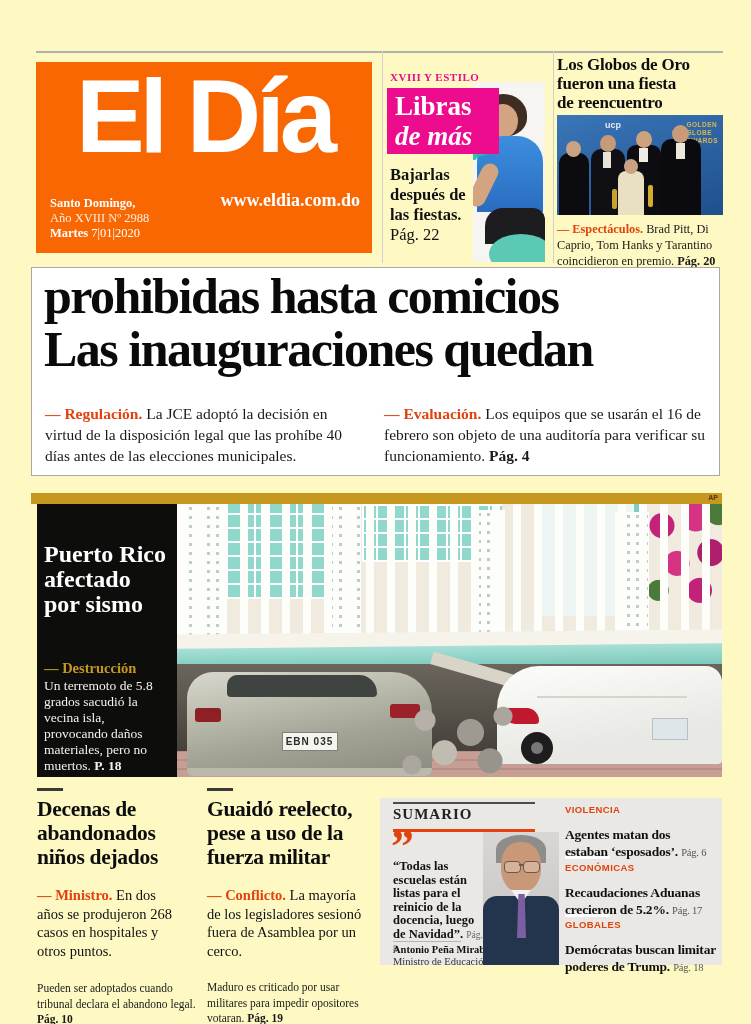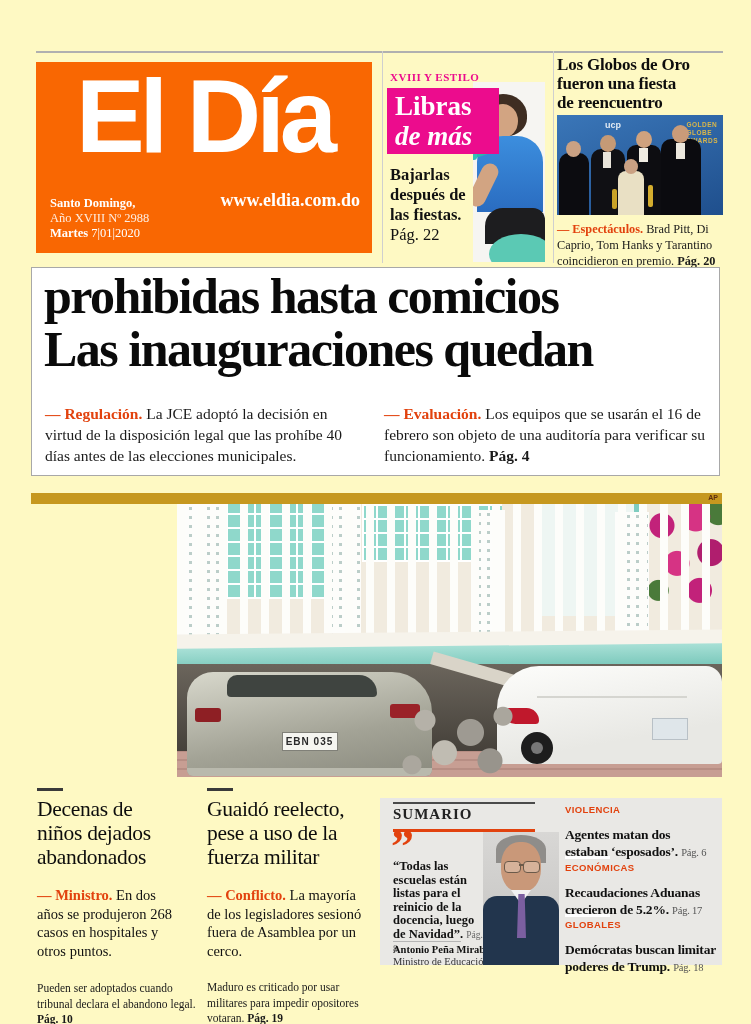--- a/index.html
+++ b/index.html
@@ -26,21 +26,21 @@
   
   #leadbox{left:31px;top:267px;width:687px;height:207px;border:1.5px solid #a8a8a8;background:#fff;}
   .mainhl{font-weight:bold;font-size:50px;line-height:53px;letter-spacing:-1.5px;color:#0a0a0a;}
   .deck{font-size:15.5px;line-height:21px;color:#1a1a1a;}
   
   #prpanel{left:37px;top:504px;width:140px;height:273px;background:#0d0d0c;color:#fff;}
   .prhl{font-weight:bold;font-size:24px;line-height:25px;color:#fff;}
   .gold{color:#C6981F;}
   
   .dash-rule{height:3px;background:#3a3a3a;}
-  .bhl{font-weight:normal;font-size:21.5px;line-height:24px;color:#0d0d0d;letter-spacing:-.3px;}
+  .bhl{font-weight:bold;font-size:21.5px;line-height:24px;color:#0d0d0d;letter-spacing:-.3px;}
   .btag{font-size:14.5px;line-height:18.5px;}
   .note{font-size:11.5px;line-height:15.5px;color:#1a1a1a;}
   #graybox{left:380px;top:798px;width:342px;height:167px;background:#E9E8E5;}
   .kick{font-family:"Liberation Sans","DejaVu Sans",sans-serif;color:#E2420E;font-weight:bold;font-size:9.5px;letter-spacing:.4px;}
   .brief{font-weight:bold;font-size:13.5px;line-height:17px;letter-spacing:-.2px;color:#111;margin-top:11px;}
   .brief .pref{font-weight:normal;font-size:10.5px;color:#555;}
   .wdiv{height:3px;background:#fff;}
   
   .teal-grid{background-color:#8fd8cb;
      background-image:repeating-linear-gradient(0deg,#fff 0 2px,transparent 2px 14px),
@@ -143,20 +143,28 @@
       <span class="bold red">— Evaluación.</span>
       <span>Los equipos que se usarán el 16 de febrero son objeto de una auditoría para verificar su funcionamiento.</span>
       <span class="bold">Pág. 4</span>
     </div>
   </div>
 
   <div class="abs" style="left:31px;top:493px;width:691px;height:11px;background:#C6981F;">
     <span class="abs sans" style="right:4px;top:1px;font-size:7px;color:#5d2d10;font-weight:bold;">AP</span>
   </div>
 
+  <div id="prpanel" class="abs">
+    <div class="abs prhl" style="left:7px;top:38px;width:128px;">Puerto Rico afectado por sismo</div>
+    <div class="abs gold bold" style="left:7px;top:156px;font-size:14.5px;">— Destrucción</div>
+    <div class="abs" style="left:7px;top:174px;width:127px;font-size:13.5px;line-height:16px;color:#f2f2f2;">
+      <span>Un terremoto de 5.8 grados sacudió la vecina isla, provocando daños materiales, pero no muertos.</span>
+      <span class="bold">P. 18</span>
+    </div>
+  </div>
 
   <div class="abs" style="left:177px;top:504px;width:545px;height:273px;overflow:hidden;background:#f1ebdf;">
 
     <div class="abs teal-grid" style="left:35px;top:0;width:120px;height:95px;"></div>
     <div class="abs teal-grid" style="left:185px;top:0;width:140px;height:58px;"></div>
     <div class="abs" style="left:360px;top:0;width:92px;height:112px;background:#eef6f3;border-left:5px solid #7fcdc0;border-right:5px solid #7fcdc0;"></div>
 
     <div class="abs" style="left:470px;top:0;width:75px;height:108px;
          background:radial-gradient(circle at 20% 20%,#c2227a 12px,transparent 13px),
                     radial-gradient(circle at 65% 12%,#d63384 14px,transparent 15px),
@@ -207,22 +215,22 @@
                     radial-gradient(circle at 80% 25%,#aaa69d 9px,transparent 10px),
                     radial-gradient(circle at 35% 70%,#c0bcb2 12px,transparent 13px),
                     radial-gradient(circle at 70% 80%,#98948c 12px,transparent 13px),
                     radial-gradient(circle at 10% 85%,#aba79e 9px,transparent 10px);"></div>
   </div>
 
   <div class="abs dash-rule" style="left:37px;top:788px;width:26px;"></div>
   <div class="abs" style="left:37px;top:797px;width:165px;">
     <div class="bhl">
       <span style="display:block;">Decenas de</span>
+      <span style="display:block;">abandonados</span>
       <span style="display:block;">niños dejados</span>
-      <span style="display:block;">abandonados</span>
     </div>
     <div class="btag" style="margin-top:17px;width:148px;">
       <span class="bold red">— Ministro.</span>
       <span>En dos años se produjeron 268 casos en hospitales y otros puntos.</span>
     </div>
     <div class="note" style="margin-top:21px;width:165px;">
       <span>Pueden ser adoptados cuando tribunal declara el abandono legal.</span>
       <span class="bold">Pág. 10</span>
     </div>
   </div>

